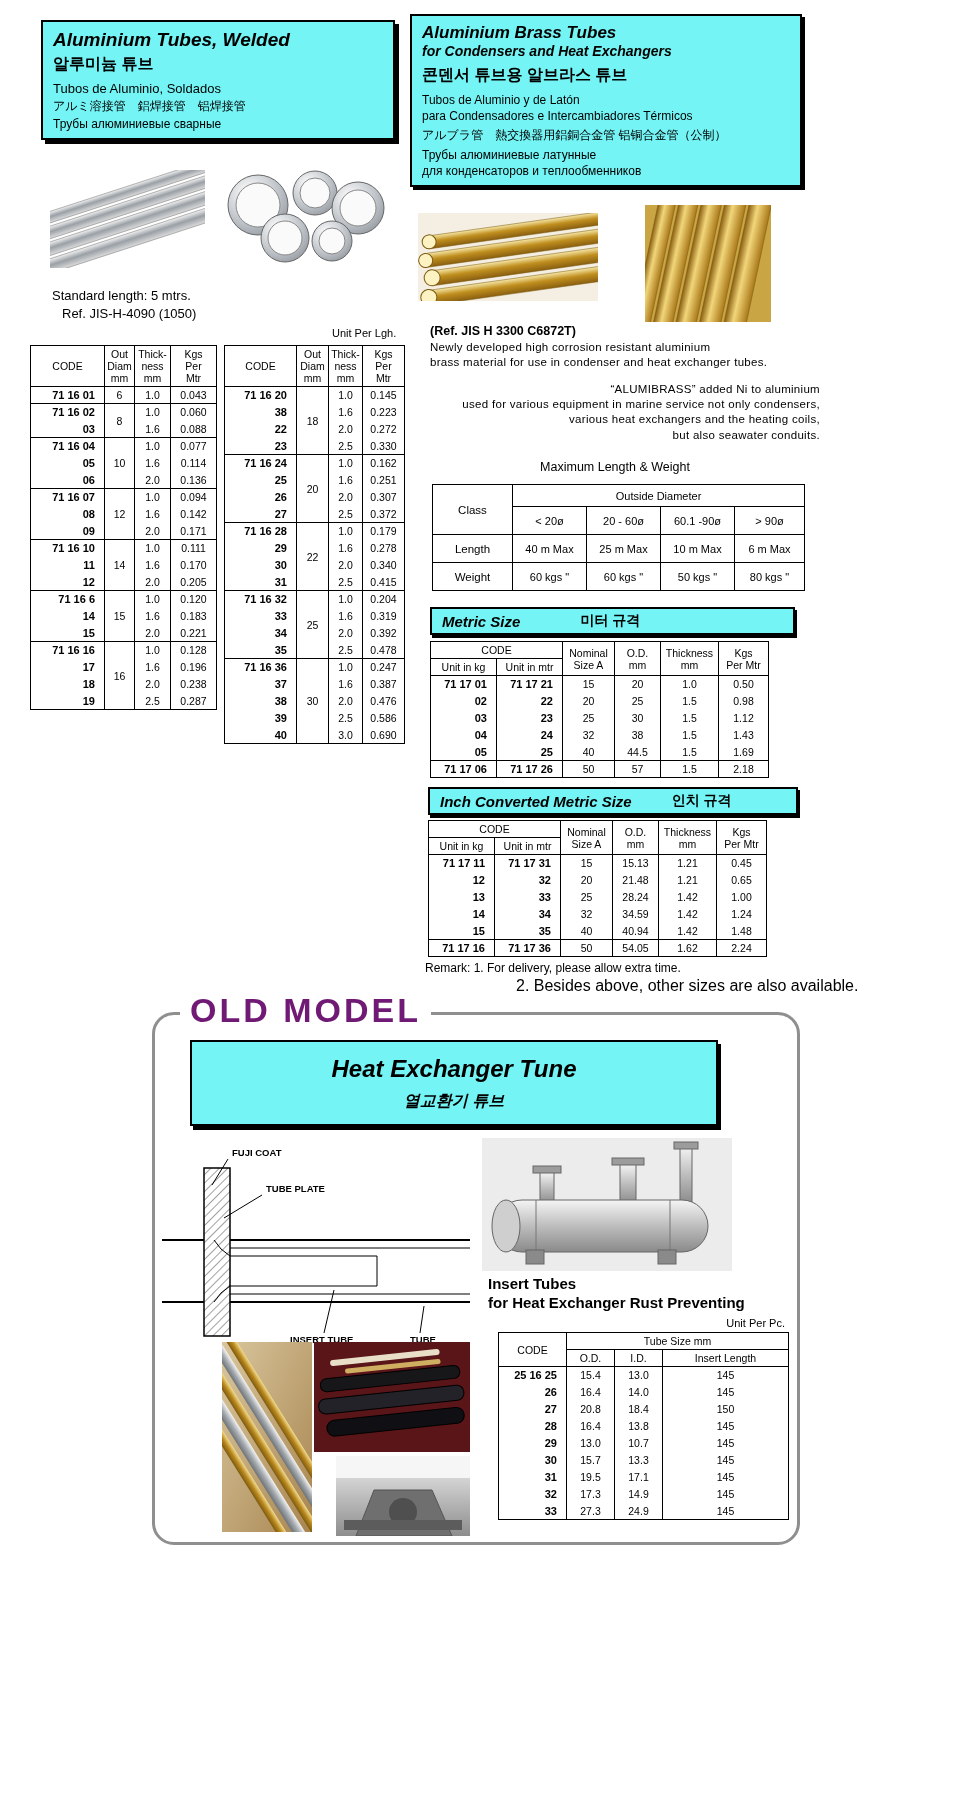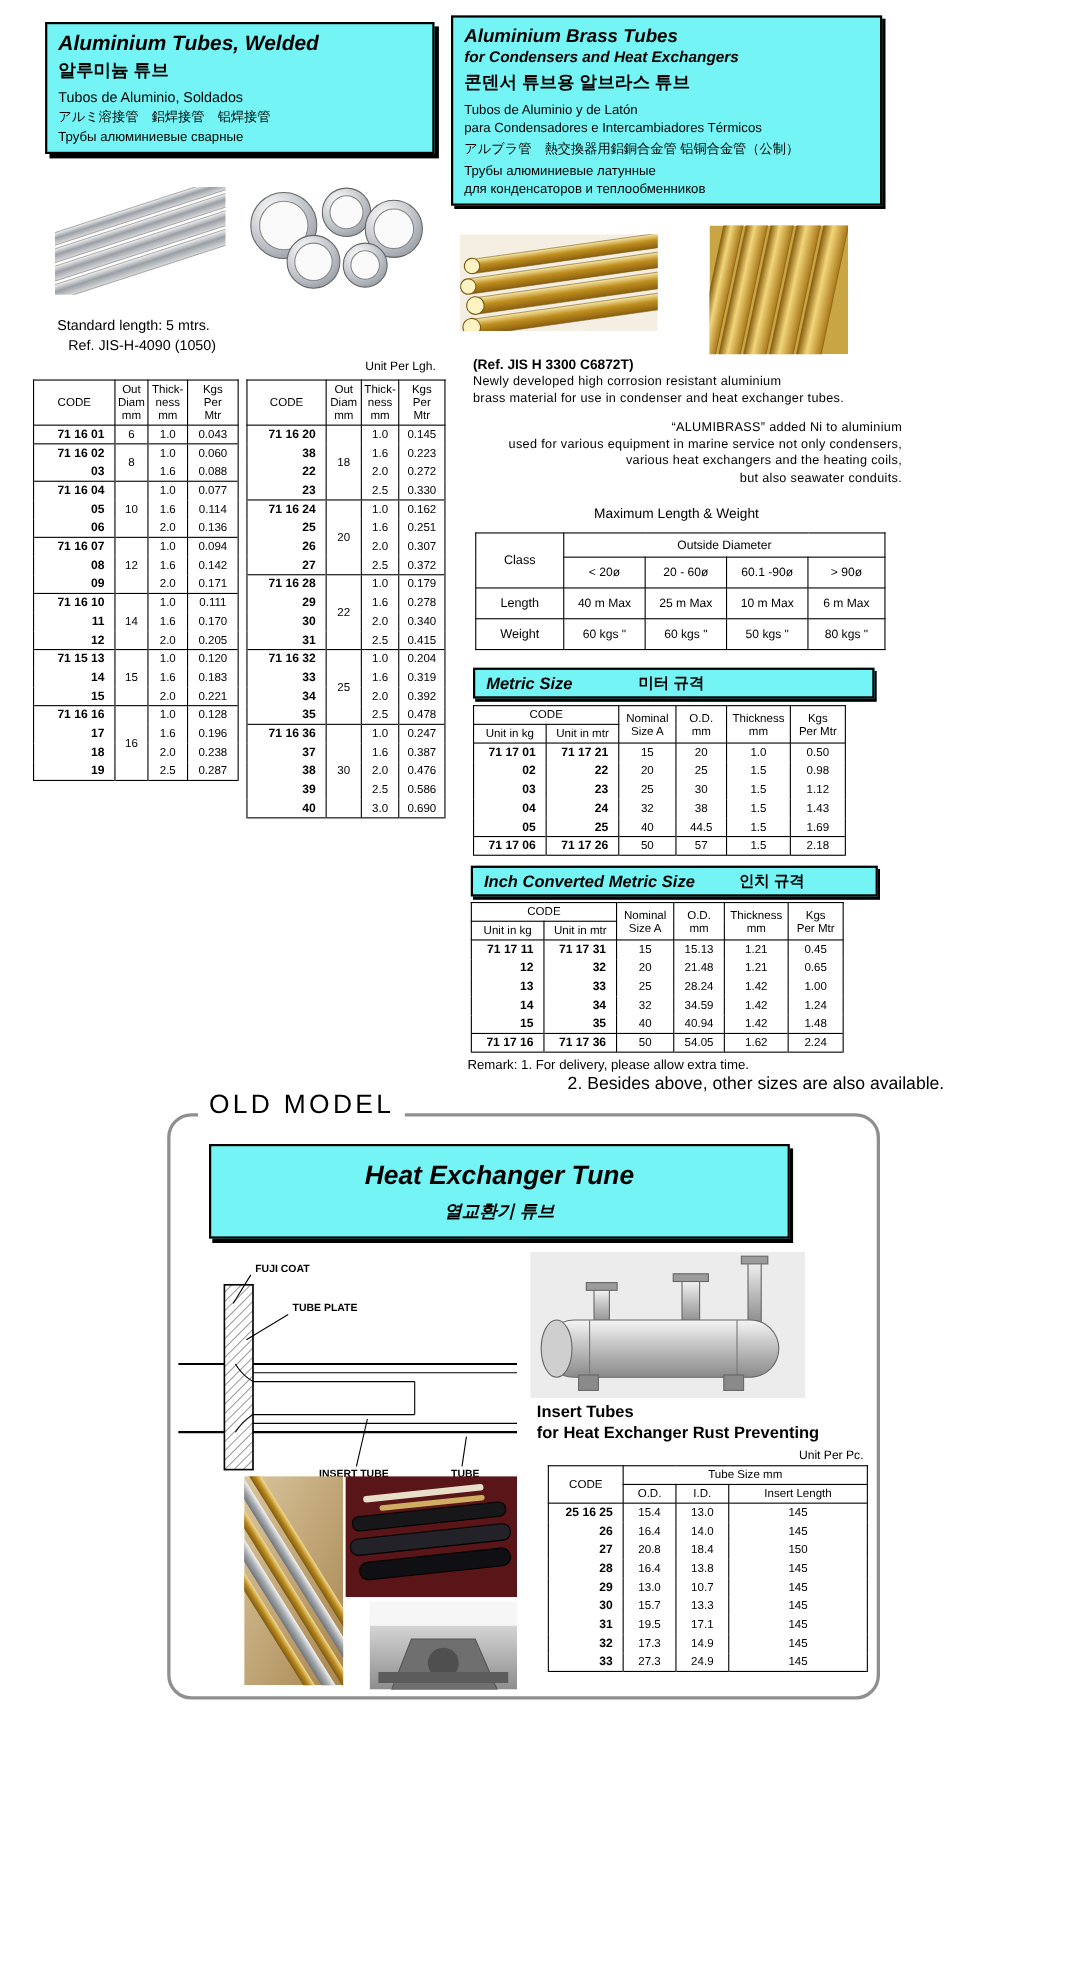--- a/index.html
+++ b/index.html
@@ -39,21 +39,21 @@
 
   .cyan-bar { background:#74f4f4; border:2px solid #000; box-shadow:2px 3px 0 #000;
     display:flex; align-items:center; padding:0 10px; }
   .cyan-bar .en { font-size:15px; font-weight:bold; font-style:italic; }
   .cyan-bar .kr { font-size:14px; font-weight:bold; }
 
   .para { font-size:11.5px; line-height:1.32; white-space:pre-line; letter-spacing:0.3px; }
 
   
   .old-box { border:3px solid #8f8f8f; border-radius:22px; }
-  .old-label { font-size:24px; font-weight:normal; color:#000000; letter-spacing:3px;
+  .old-label { font-size:34px; font-weight:bold; color:#701a75; letter-spacing:3px;
     background:#fff; padding:0 10px; }
   .het-box { background:#74f4f4; border:2px solid #000; box-shadow:3px 4px 0 #000;
     display:flex; flex-direction:column; align-items:center; justify-content:center; gap:8px; }
   .het-box .e { font-size:24px; font-weight:bold; font-style:italic; }
   .het-box .k { font-size:16px; font-weight:bold; font-style:italic; }
 
   .photo { display:block; }
   svg text { font-family:"Liberation Sans",sans-serif; }
 </style>
 </head>
@@ -201,21 +201,21 @@
           <td class="code">11</td>
           <td>1.6</td>
           <td>0.170</td>
         </tr>
         <tr>
           <td class="code">12</td>
           <td>2.0</td>
           <td>0.205</td>
         </tr>
         <tr class="gs">
-          <td class="code">71 15 13</td>
+          <td class="code">71 16 6</td>
           <td class="diam" rowspan="3">15</td>
           <td>1.0</td>
           <td>0.120</td>
         </tr>
         <tr>
           <td class="code">14</td>
           <td>1.6</td>
           <td>0.183</td>
         </tr>
         <tr>

